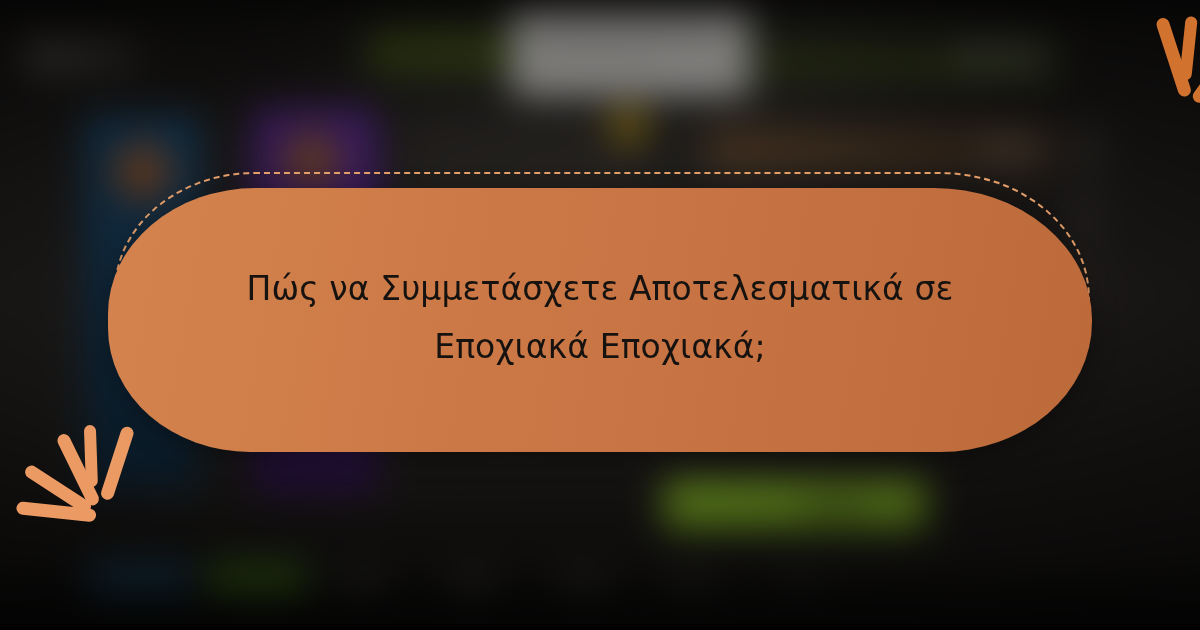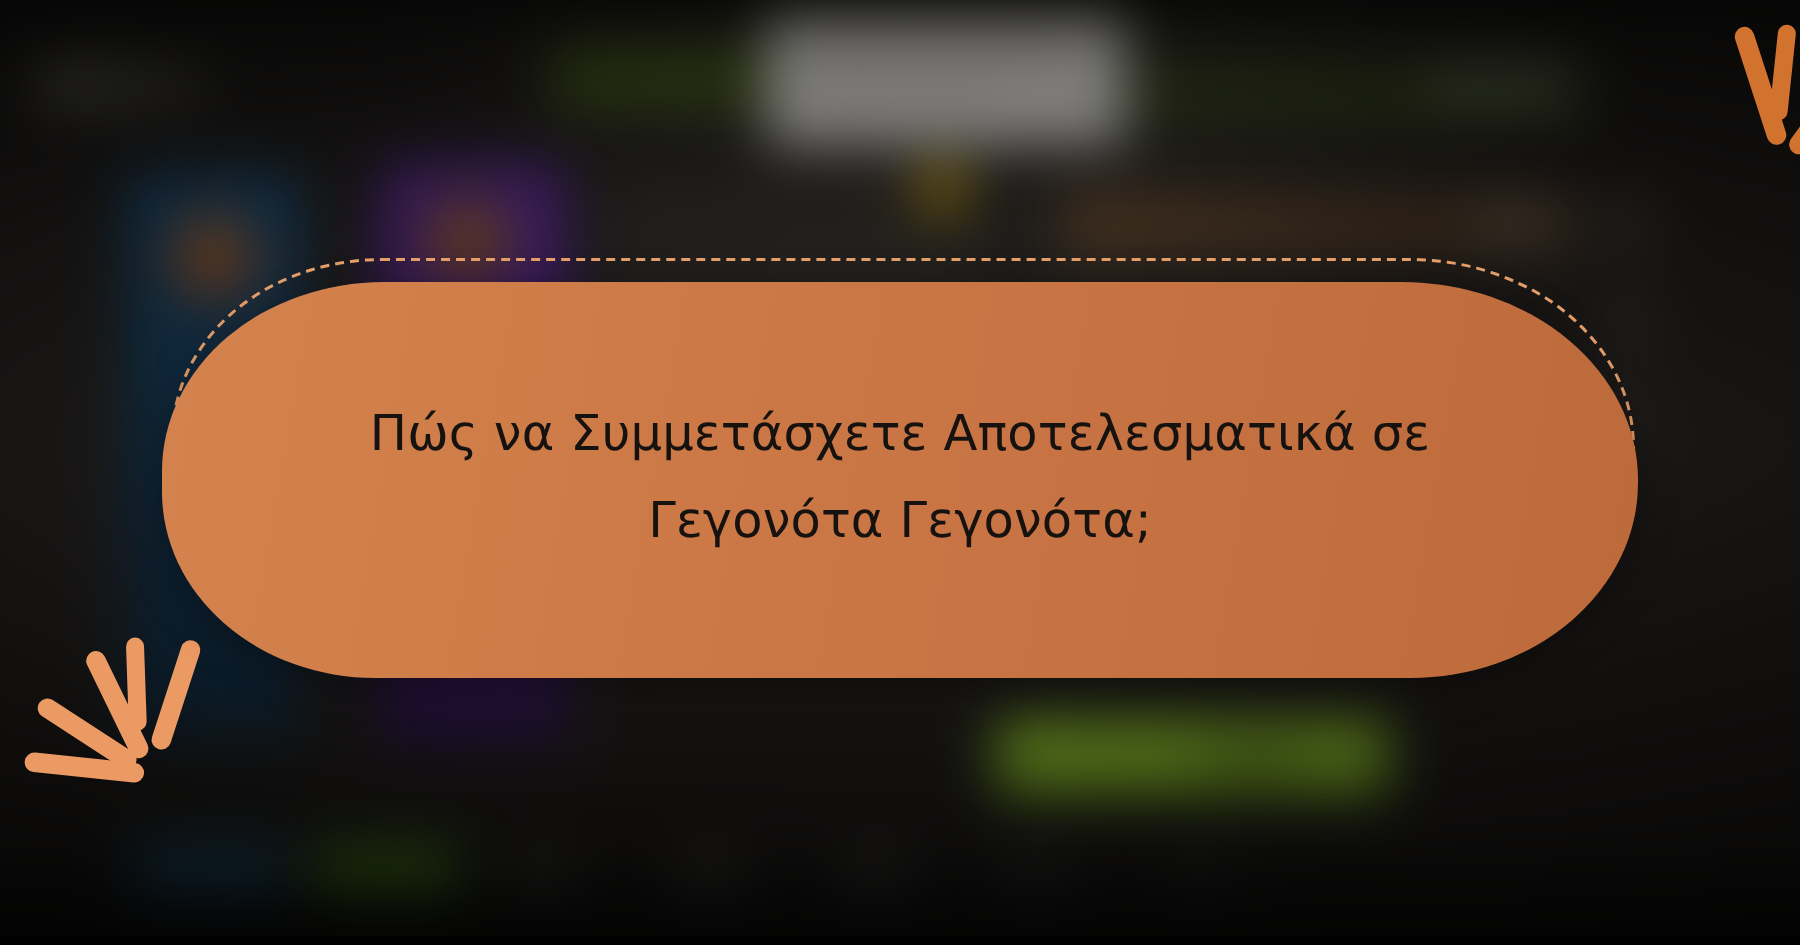--- a/index.html
+++ b/index.html
@@ -278,17 +278,17 @@
       <div class="ray" style="width: 78px; height: 13px; background: rgb(236, 154, 99); left: 0px; top: -6.5px; transform: rotate(244deg) translateX(52px);"></div>
       <div class="ray" style="width: 62px; height: 12px; background: rgb(236, 154, 99); left: 0px; top: -6px; transform: rotate(268deg) translateX(60px);"></div>
       <div class="ray" style="width: 76px; height: 13px; background: rgb(236, 154, 99); left: 0px; top: -6.5px; transform: rotate(288deg) translateX(56px);"></div>
     </div>
 
   <div id="blob-wrap">
     <div id="blob-dash"></div>
     <div id="blob-shape"></div>
     <div id="blob-text">
       <span class="line">Πώς να Συμμετάσχετε Αποτελεσματικά σε</span>
-      <span class="line">Γεγονότα Γεγονότα;</span>
+      <span class="line">Εποχιακά Εποχιακά;</span>
     </div>
   </div>
 
 </div>
 
 </body></html>

